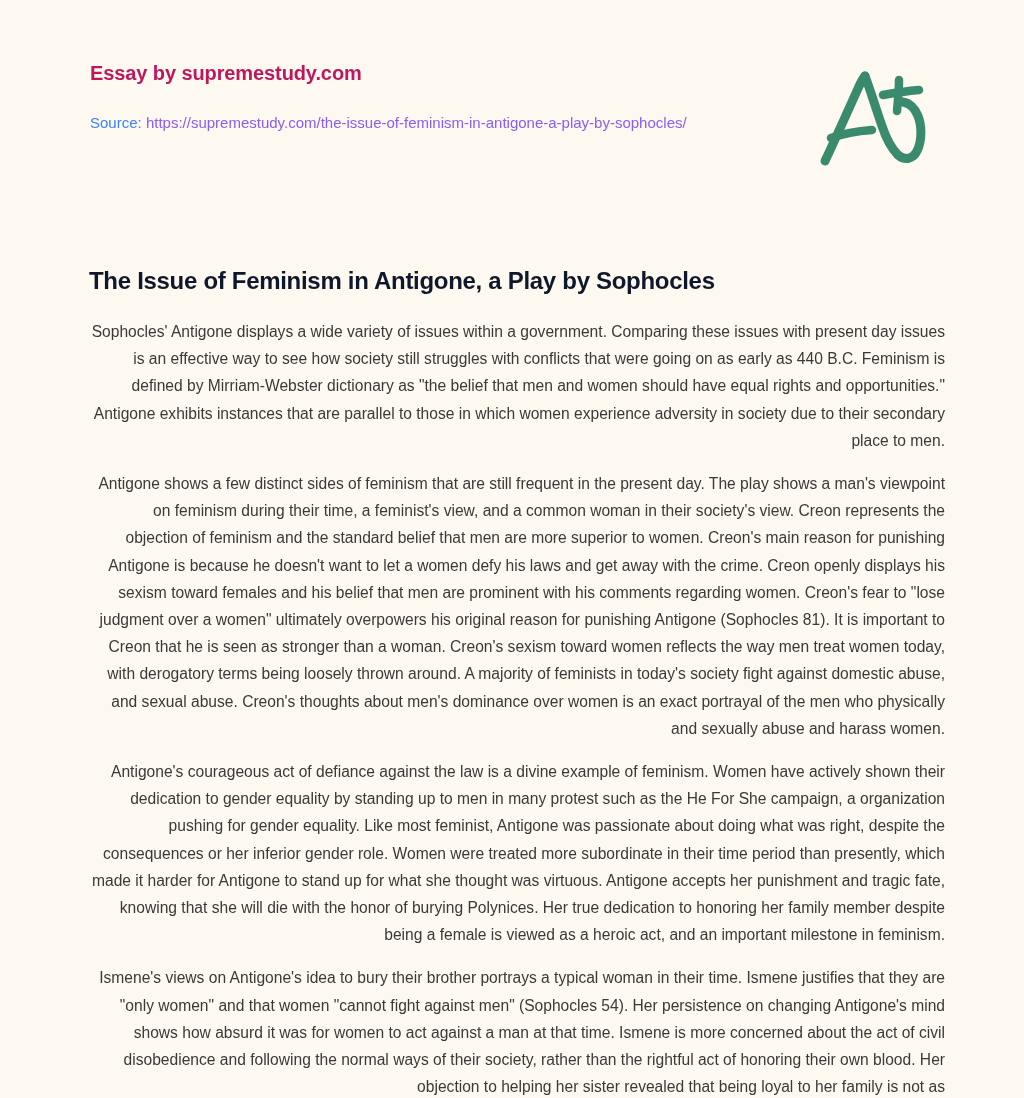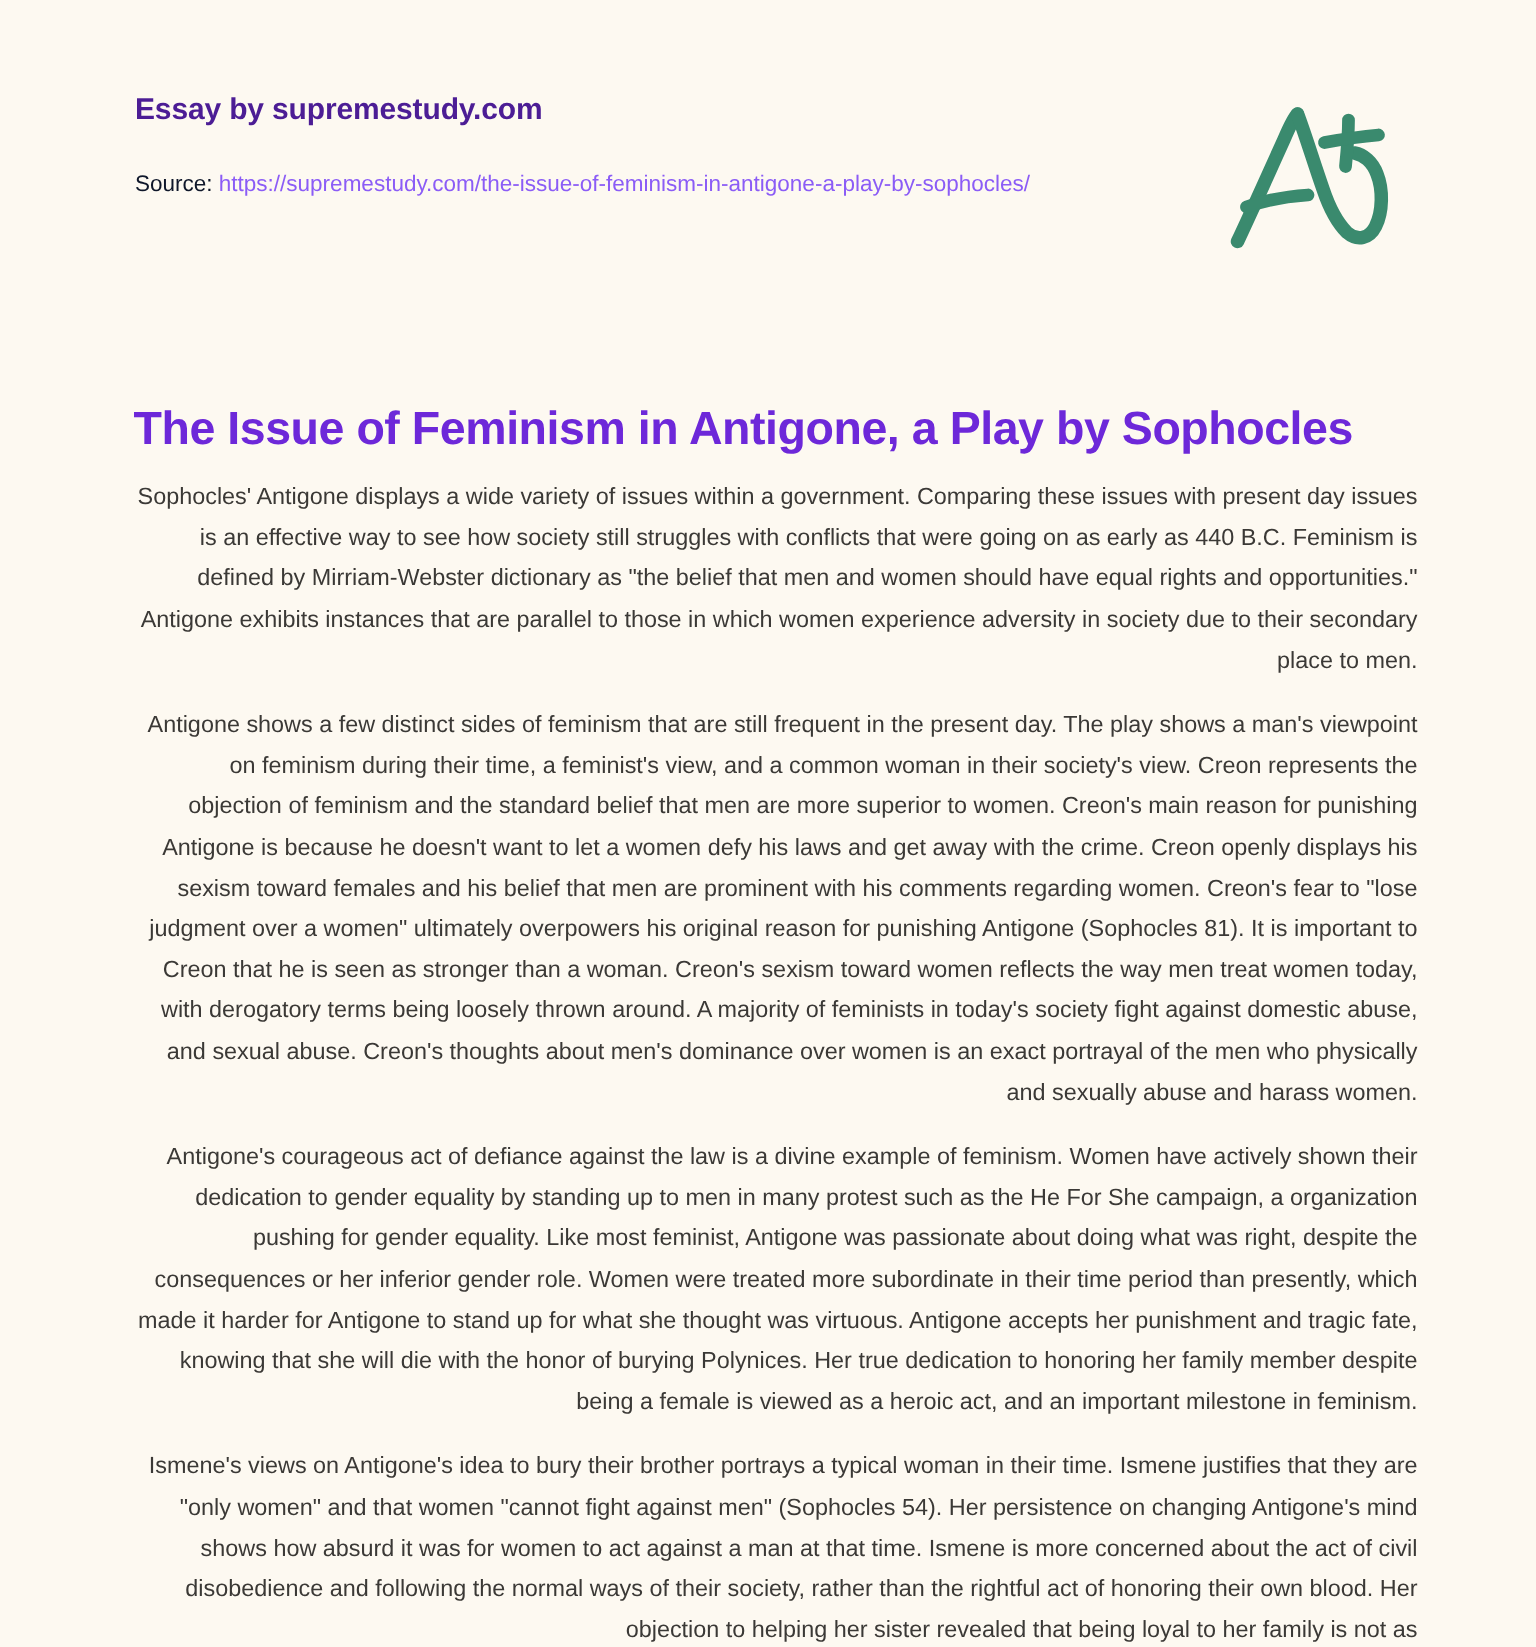--- a/index.html
+++ b/index.html
@@ -31,37 +31,37 @@
     width: 1024px;
     height: 200px;
   }
 
   .essay-by {
     position: absolute;
     left: 90px;
     top: 62px;
     font-size: 20px;
     font-weight: bold;
-    color: #4c1d95;
+    color: #be185d;
     letter-spacing: -0.1px;
     white-space: nowrap;
   }
 
   .source-line {
     position: absolute;
     left: 90px;
     top: 110px;
     width: 620px;
     font-size: 15px;
     line-height: 25px;
     color: #8a8885;
     word-break: break-all;
   }
   .source-label {
-    color: #0f172a;
+    color: #3b82f6;
   }
   .source-url {
     color: #8b5cf6;
     text-decoration: none;
     cursor: pointer;
   }
 
   
   .logo {
     position: absolute;
@@ -75,24 +75,24 @@
     width: 130px;
     height: 112px;
   }
 
   
   .doc-title {
     position: absolute;
     left: 89px;
     top: 246px;
     width: 880px;
-    font-size: 31px;
+    font-size: 24px;
     font-weight: bold;
     line-height: 38px;
-    color: #6d28d9;
+    color: #0f172a;
     letter-spacing: -0.3px;
   }
 
   
   .body-copy {
     position: absolute;
     left: 89px;
     top: 318px;
     width: 856px;
     font-size: 15.6px;

